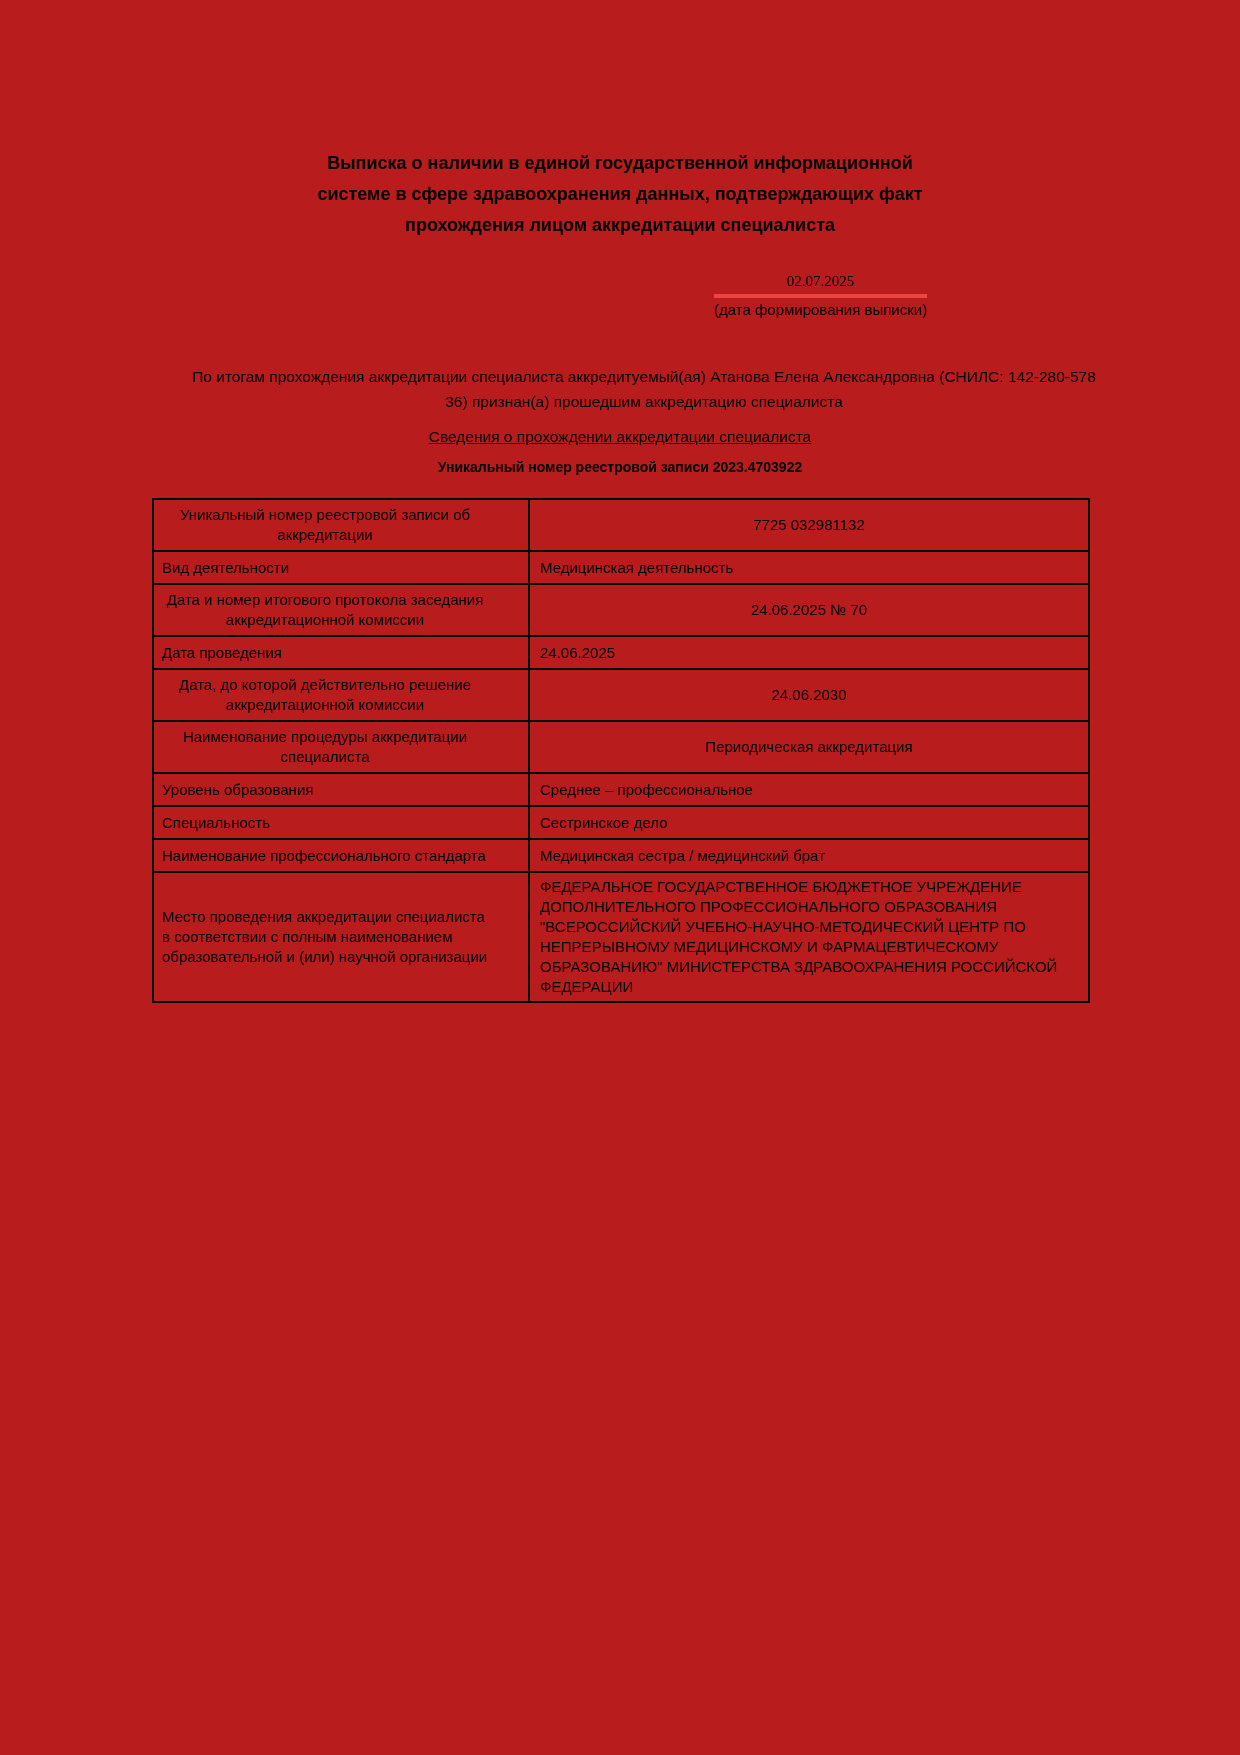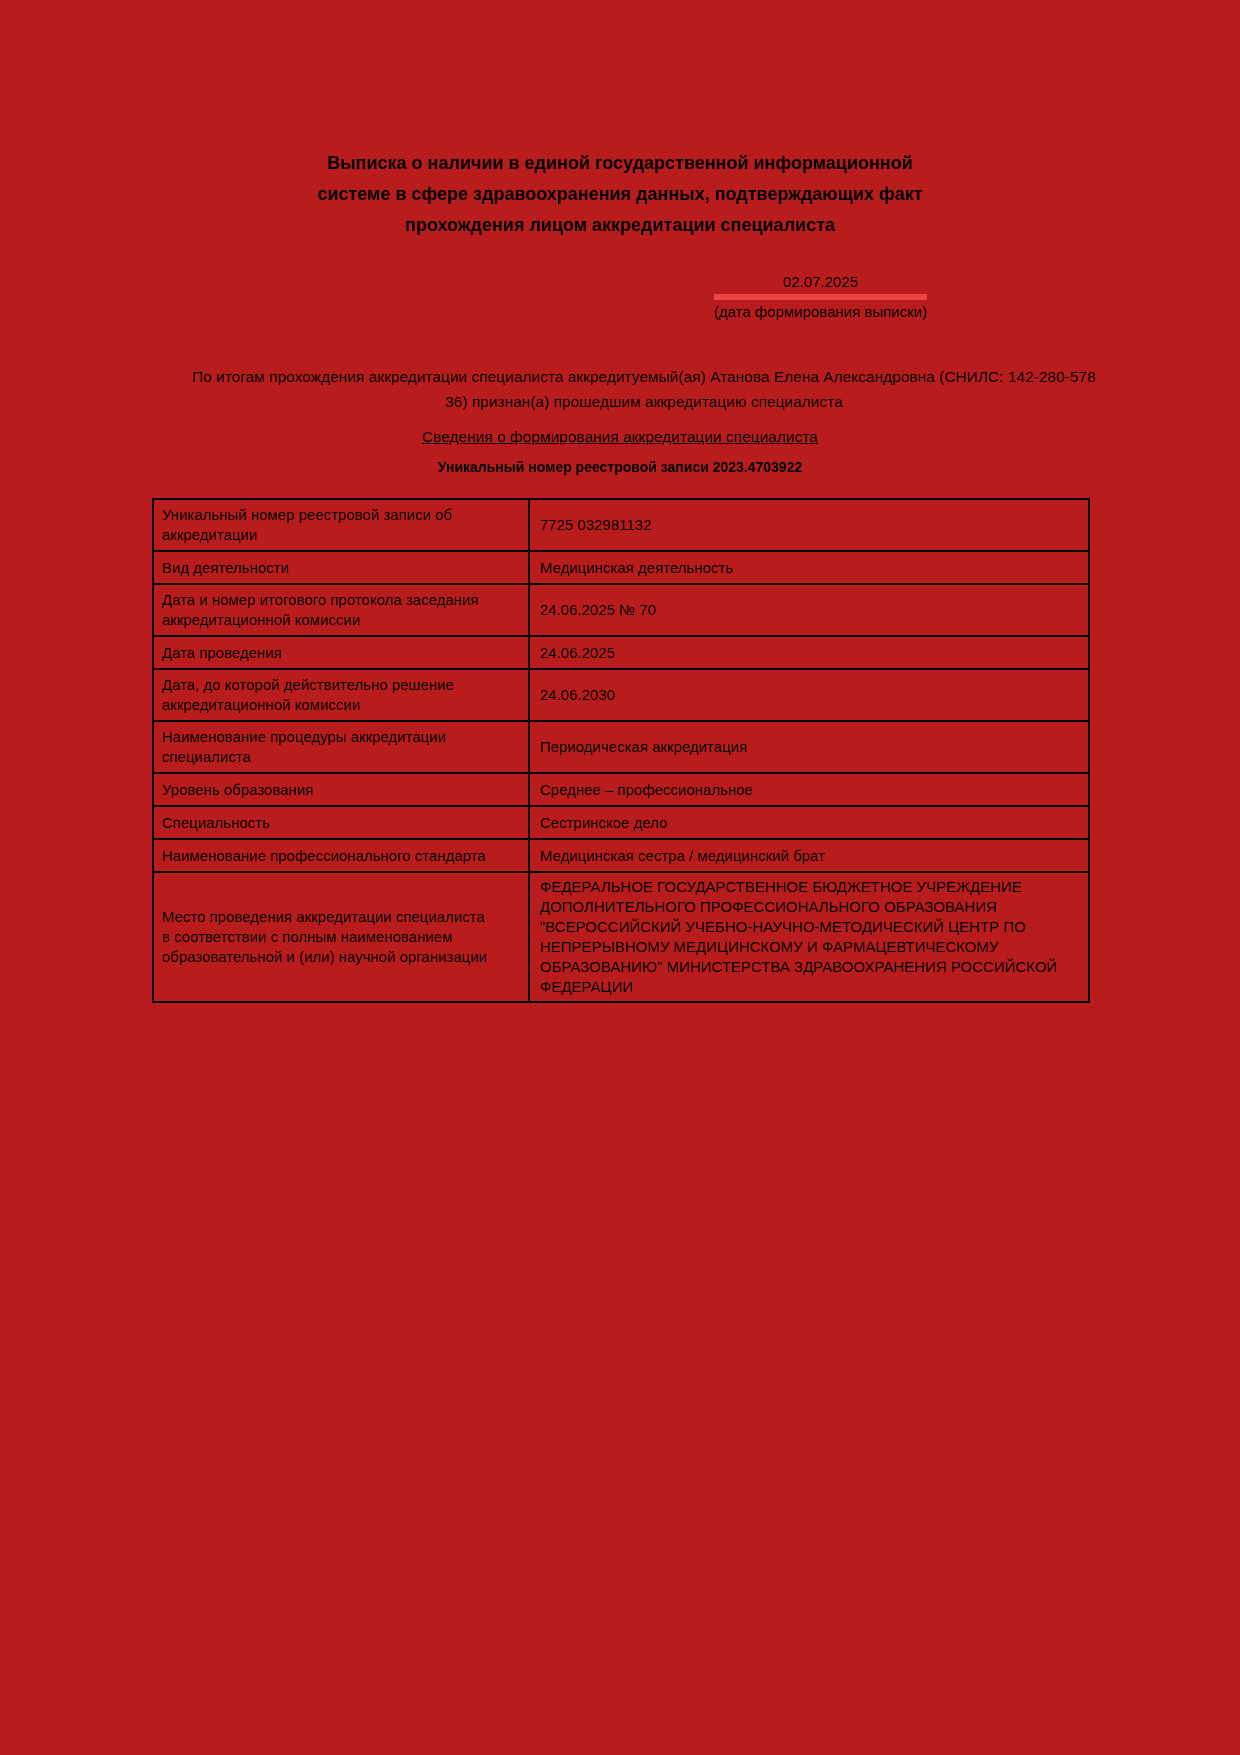--- a/index.html
+++ b/index.html
@@ -30,21 +30,22 @@
     position: absolute;
     top: 272px;
     left: 714px;
     text-align: center;
     font-size: 15px;
     line-height: 19px;
   }
   .date-value {
     display: block;
     padding: 0 6px 3px 6px;
-    border-bottom: 6px solid #ef4444;
+    border-bottom: 4px solid #ef4444;
+    font-family: Liberation Serif, serif;
   }
   .date-caption {
     display: block;
     padding-top: 2px;
   }
 
   .intro {
     position: absolute;
     top: 364px;
     left: 0;
@@ -92,21 +93,21 @@
   }
   td.cell-label {
     width: 376px;
     padding: 4px 40px 4px 8px;
   }
   td.cell-value {
     width: 560px;
     padding: 4px 10px 4px 10px;
   }
   tr.h-one  { height: 33px; }
-  tr.h-two  { height: 52px; }
+  tr.h-two  { height: 52px; text-align: center; }
   tr.h-big  { height: 127px; }
 </style>
 </head>
 <body>
 
 <div class="page">
 
   <div class="doc-title">
     <div>Выписка о наличии в единой государственной информационной</div>
     <div>системе в сфере здравоохранения данных, подтверждающих факт</div>
@@ -116,21 +117,21 @@
   <div class="date-block">
     <span class="date-value">02.07.2025</span>
     <span class="date-caption">(дата формирования выписки)</span>
   </div>
 
   <div class="intro">
     <div>По итогам прохождения аккредитации специалиста аккредитуемый(ая) Атанова Елена Александровна (СНИЛС: 142-280-578</div>
     <div>36) признан(а) прошедшим аккредитацию специалиста</div>
   </div>
 
-  <div class="section-heading">Сведения о формирования аккредитации специалиста</div>
+  <div class="section-heading">Сведения о прохождении аккредитации специалиста</div>
 
   <div class="registry-heading">Уникальный номер реестровой записи 2023.4703922</div>
 
   <table class="acc-table">
     <tbody>
       <tr class="h-two">
         <td class="cell-label">Уникальный номер реестровой записи об аккредитации</td>
         <td class="cell-value">7725 032981132</td>
       </tr>
       <tr class="h-one">

